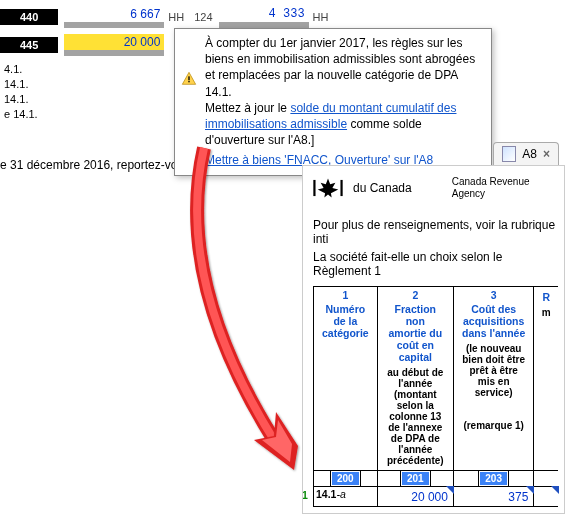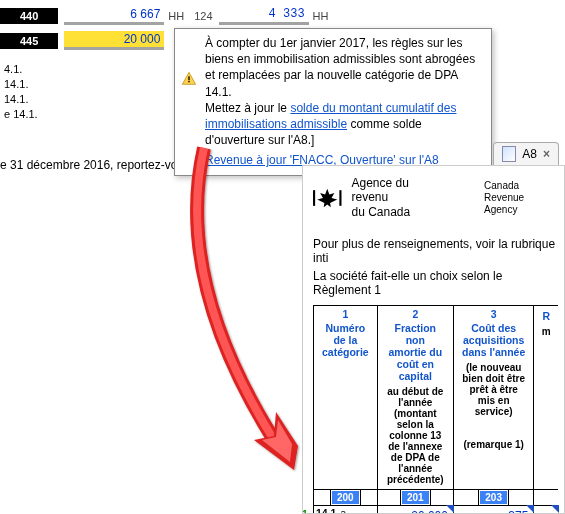--- a/index.html
+++ b/index.html
@@ -14,21 +14,21 @@
     position: relative;
   }
   .topbar { position: absolute; top: 6px; left: 0; }
   .field-row { display: flex; align-items: center; margin-bottom: 6px; }
   .code-box {
     background: #000; color: #fff; font-weight: bold;
     padding: 2px 20px; margin-right: 6px; font-size: 11px;
   }
   .value-input {
     width: 100px; text-align: right; color: #0033cc;
-    border: none; border-bottom: 3px solid #a3a3a3;
+    border: none; border-bottom: 6px solid #a3a3a3;
     background: transparent; font-size: 12px; padding-right: 4px;
   }
   .value-input.highlight { background: #ffe135; }
   .suffix { margin-left: 4px; }
   .sub-note { color: #444; font-size: 11px; }
   .left-lines { position: absolute; top: 62px; left: 4px; line-height: 15px; }
   .cutoff-line { position: absolute; top: 158px; left: 0; font-size: 12px; }
   
   .tooltip {
     position: absolute; left: 174px; top: 28px; width: 318px;
@@ -125,38 +125,37 @@
 
 <div class="tooltip">
   <svg class="warn-icon" viewBox="0 0 24 24">
     <path d="M12 2 L22 20 L2 20 Z" fill="#ffd24d" stroke="#b08000" stroke-width="1"></path>
     <rect x="11" y="8" width="2" height="6" fill="#000"></rect>
       <rect x="11" y="15" width="2" height="2" fill="#000"></rect>
   </svg>
   <span>À compter du 1er janvier 2017, les règles sur les biens en immobilisation admissibles sont abrogées et remplacées par la nouvelle catégorie de DPA 14.1.</span>
   <br>
   <span>Mettez à jour le </span><span class="link">solde du montant cumulatif des immobilisations admissible</span><span> comme solde d'ouverture sur l'A8.]</span>
-  <a class="action-link">Revenue à jour 'FNACC, Ouverture' sur l'A8</a>
+  <a class="action-link">Mettre à biens 'FNACC, Ouverture' sur l'A8</a>
 </div>
 
 <div class="tab">
   <span class="sheet-icon"></span>
   <span>A8</span>
   <span class="close">×</span>
 </div>
 
 <div class="form-panel">
   <div class="agency-row">
     <svg class="maple" viewBox="0 0 40 30">
       <rect x="0" y="4" width="3" height="22" fill="#000"></rect>
       <path d="M20 2 L23 10 L30 8 L26 15 L34 17 L24 22 L25 28 L20 24 L15 28 L16 22 L6 17 L14 15 L10 8 L17 10 Z" fill="#000"></path>
       <rect x="37" y="4" width="3" height="22" fill="#000"></rect>
     </svg>
     <div class="agency-text">
-      <div>Agence du revenu</div>
         <div>du Canada</div>
     </div>
     <div class="agency-en">
       <div>Canada Revenue</div>
         <div>Agency</div>
     </div>
   </div>
   <div class="info-line">Pour plus de renseignements, voir la rubrique inti</div>
   <div class="info-line">La société fait-elle un choix selon le Règlement 1</div>
 

